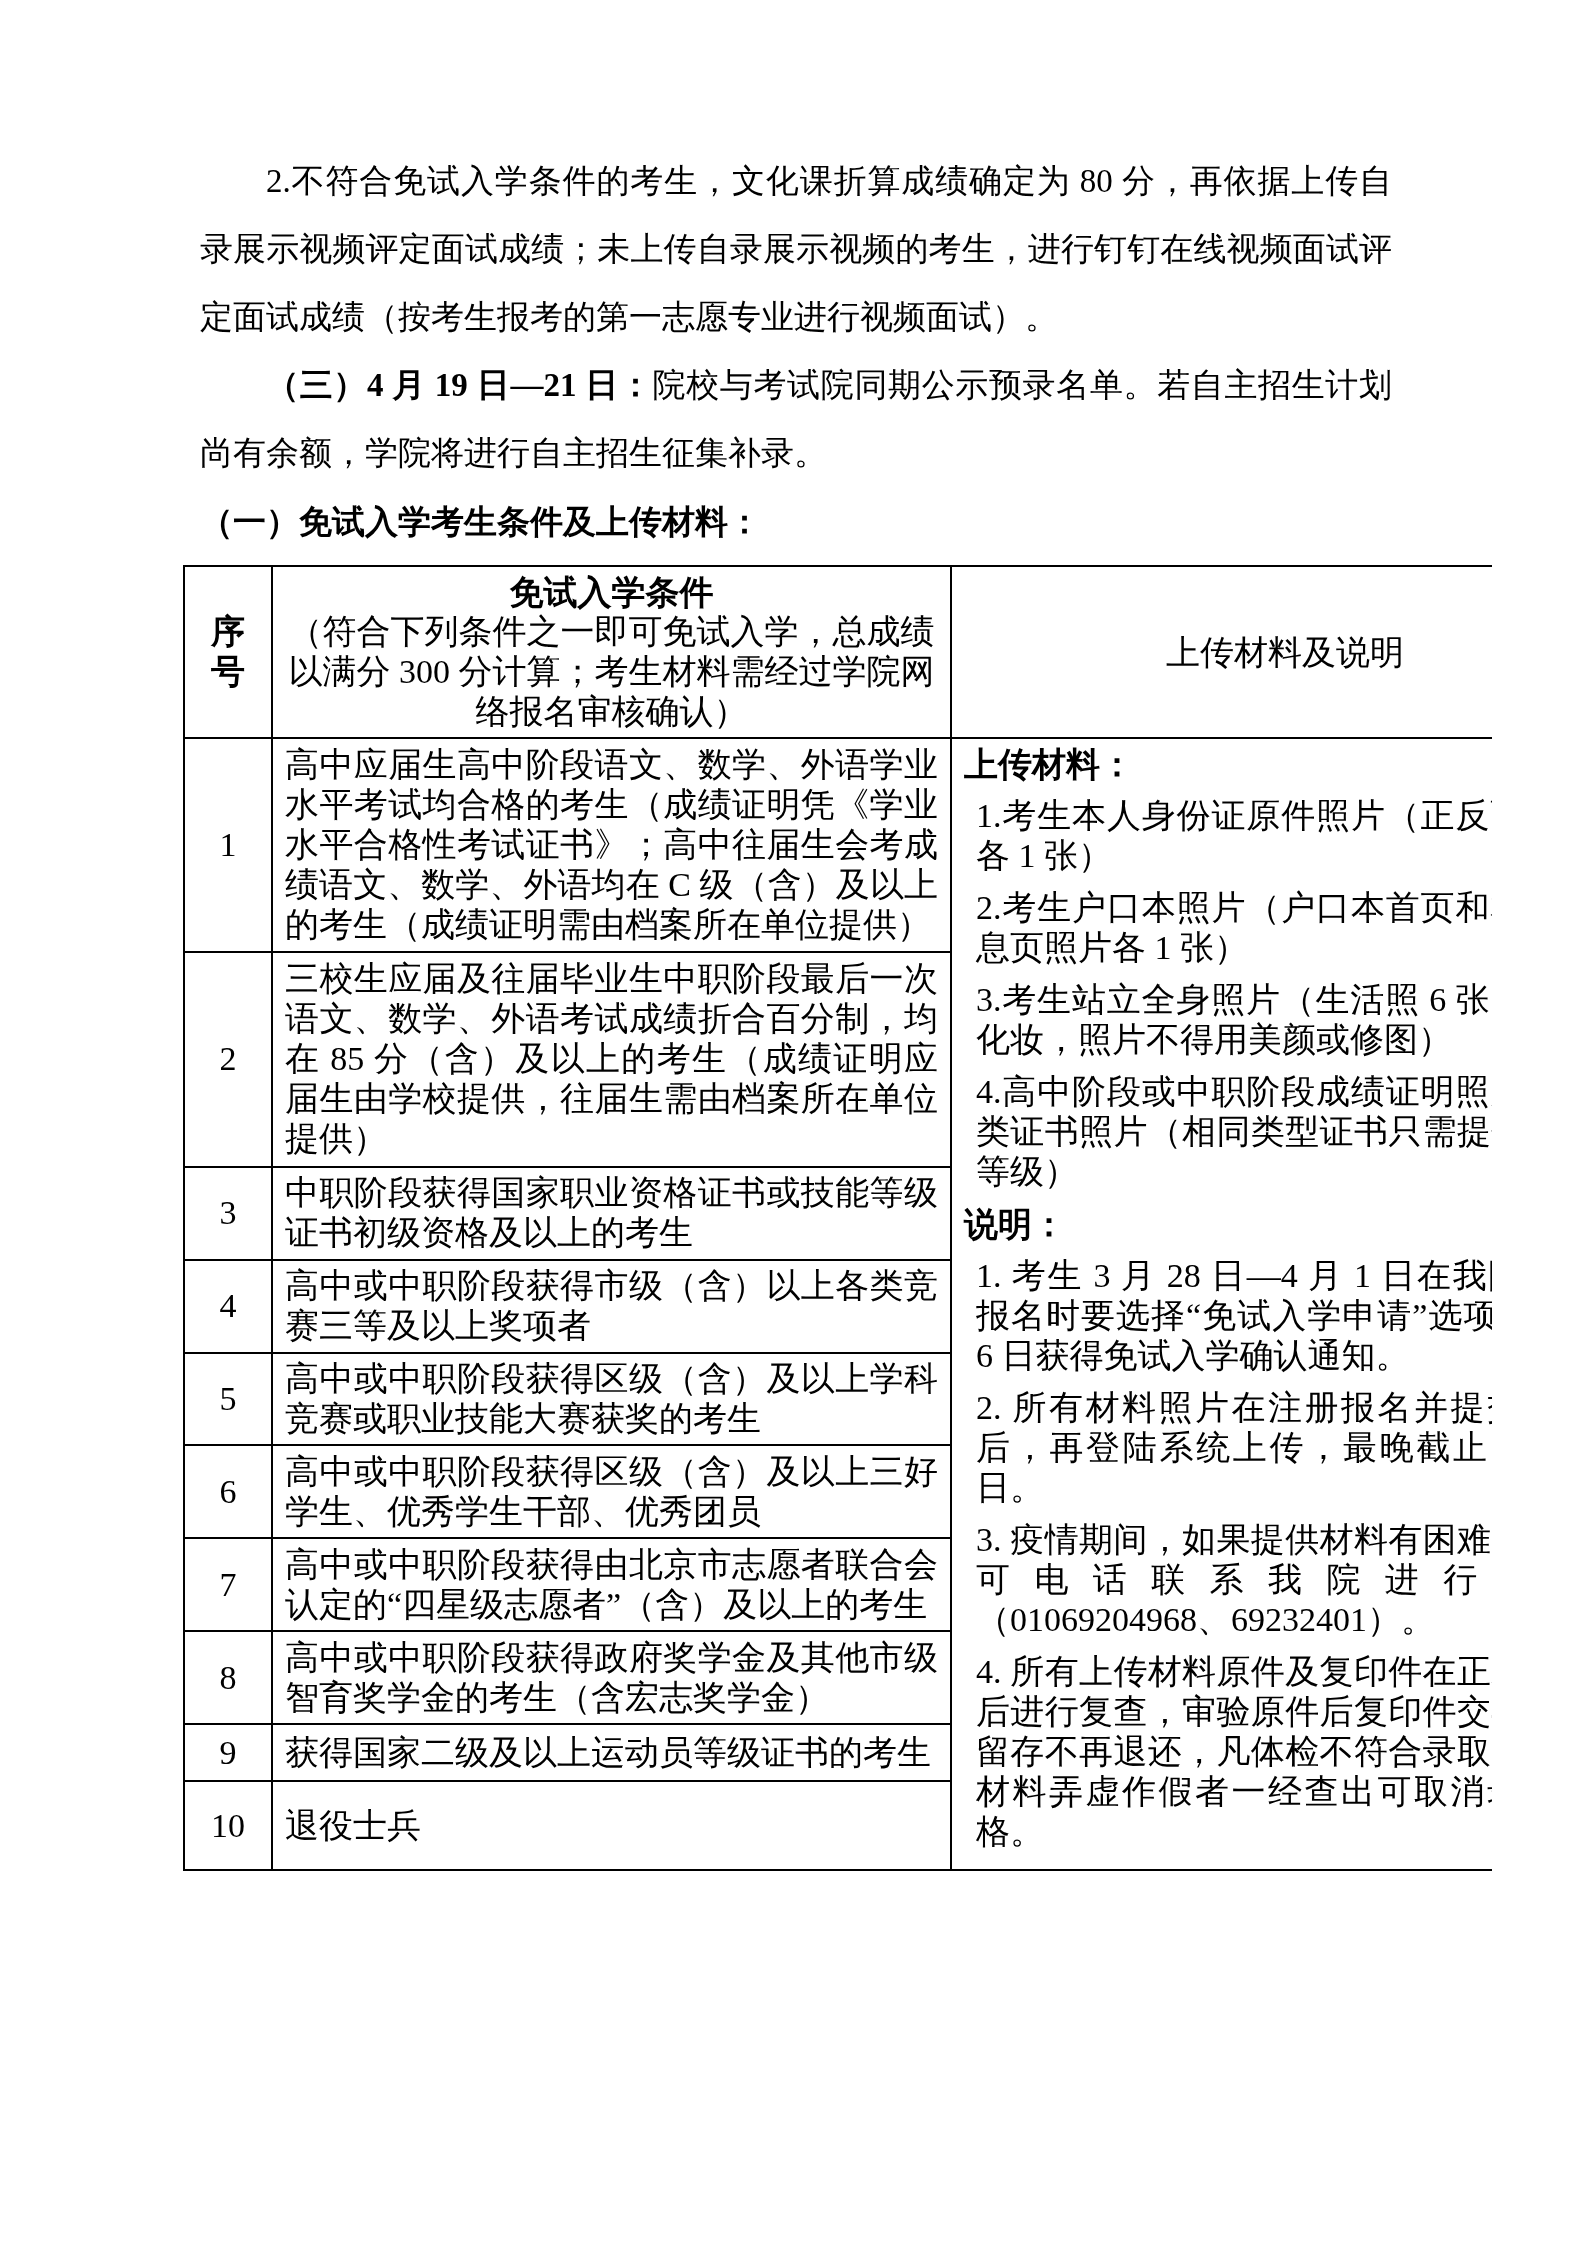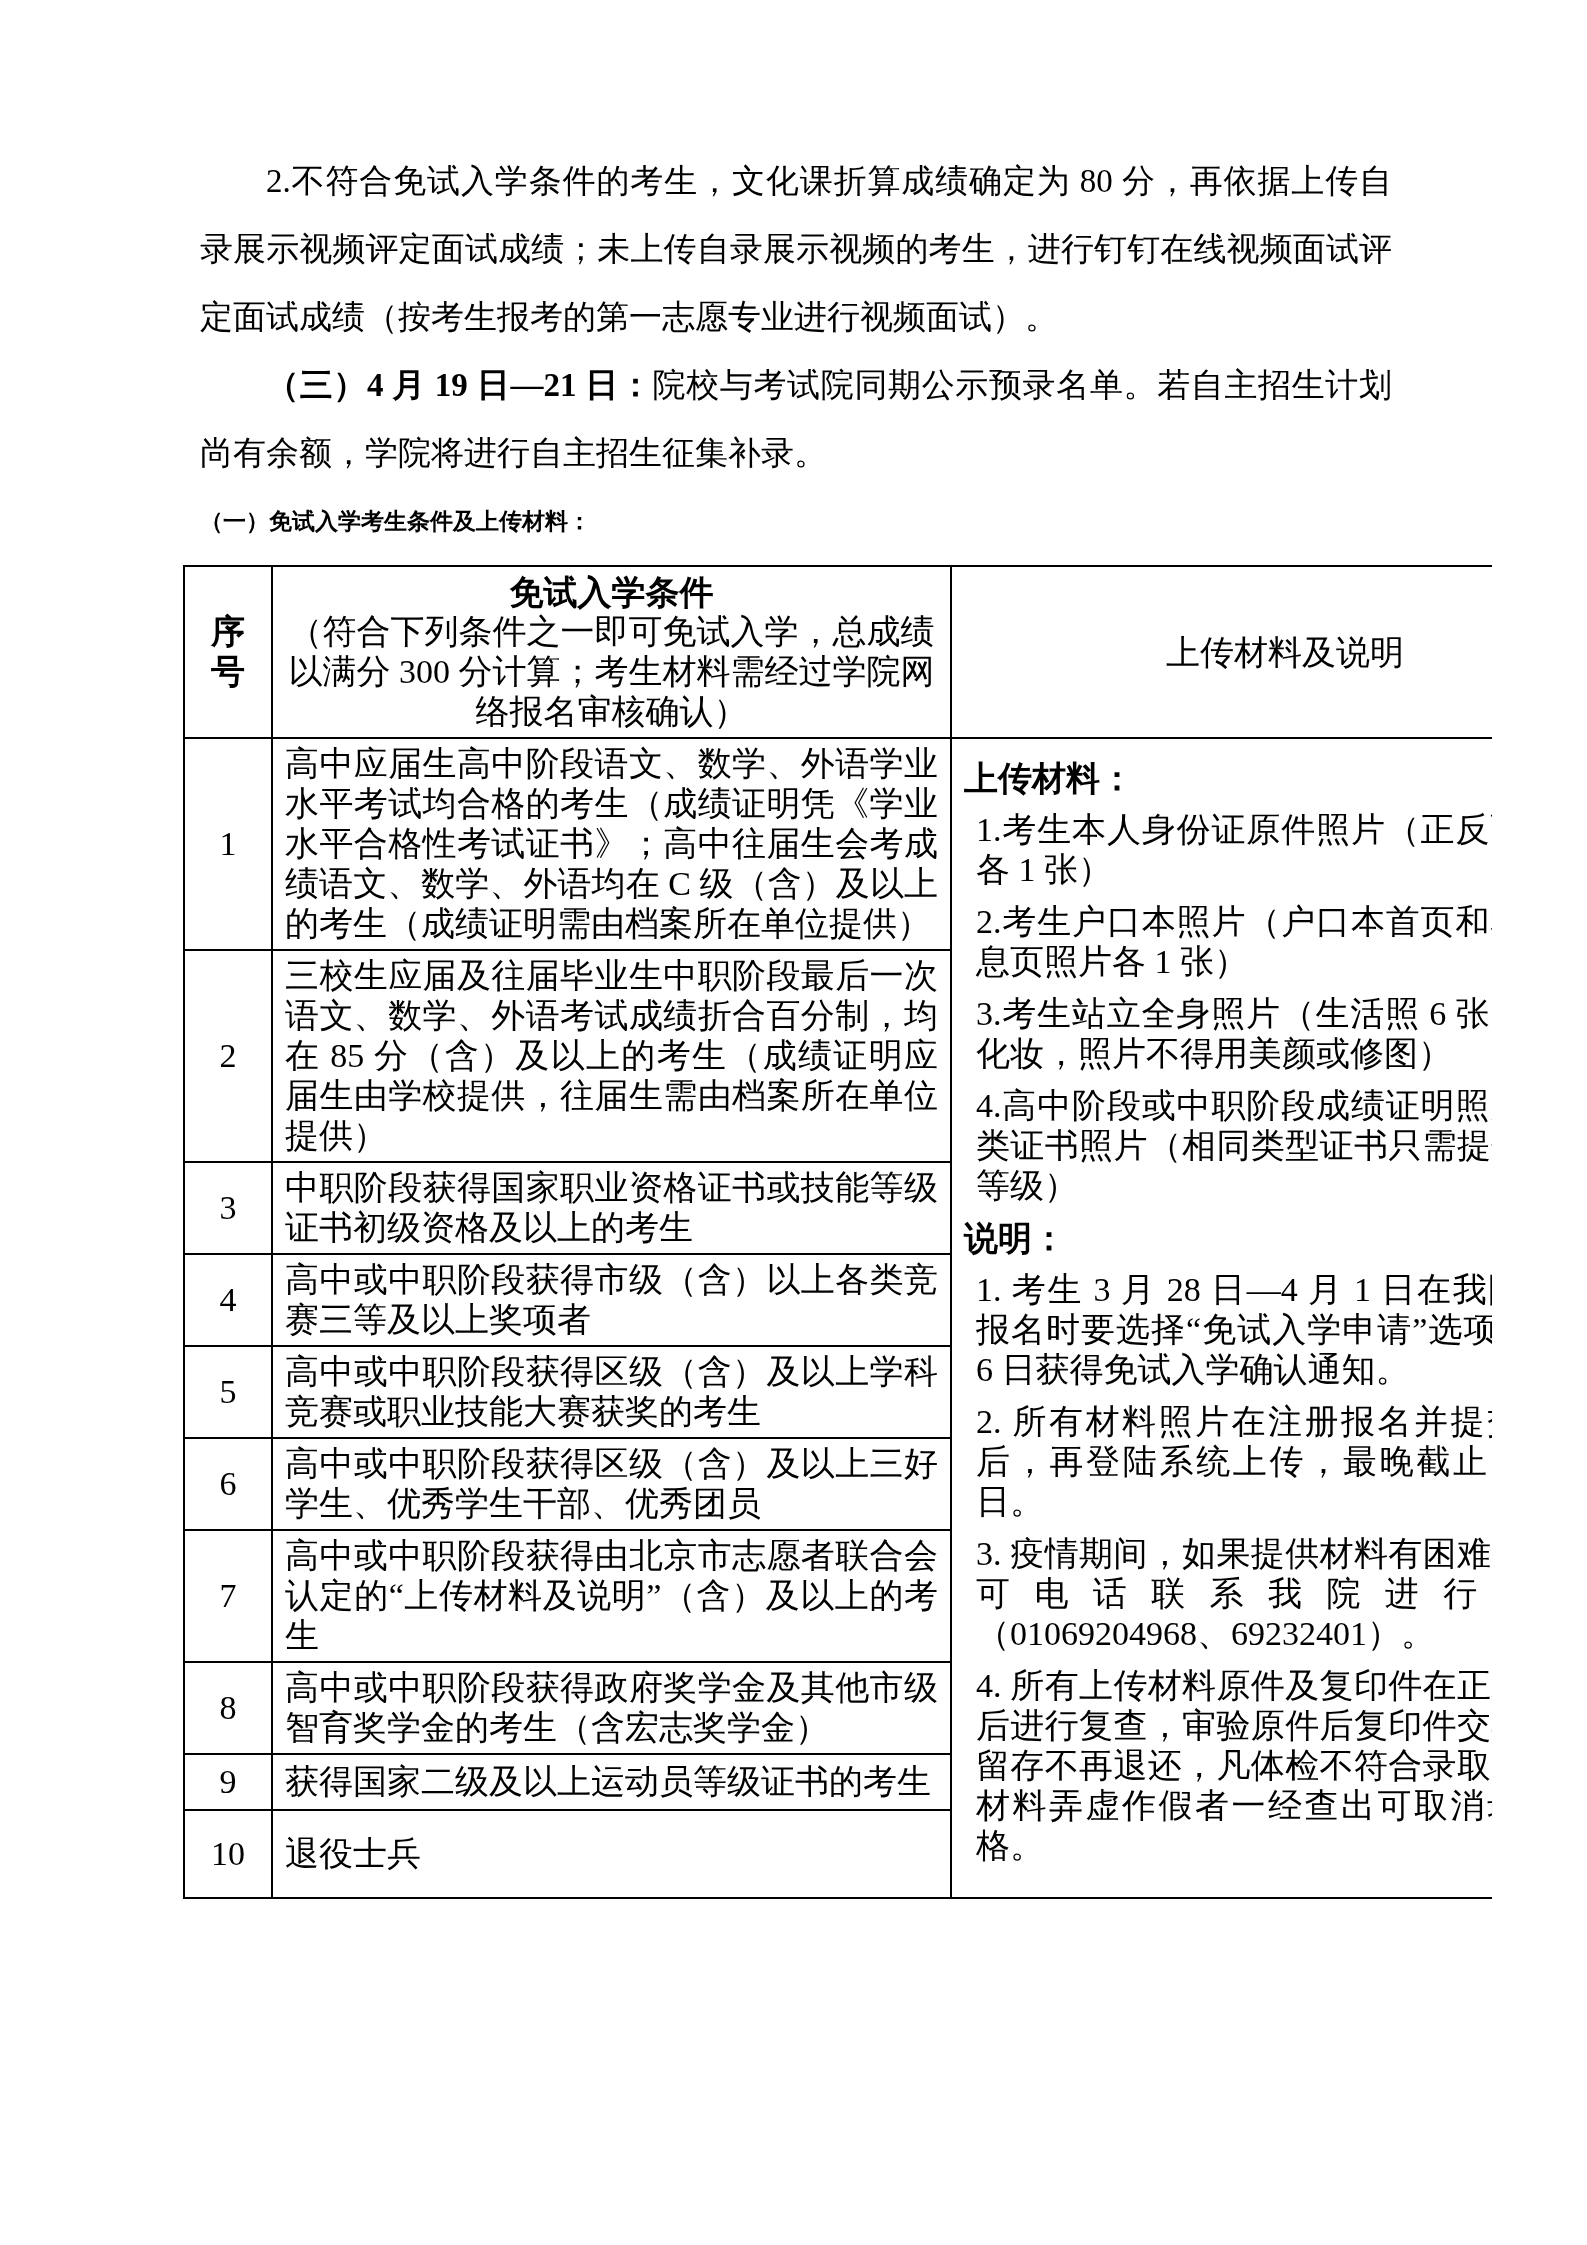--- a/index.html
+++ b/index.html
@@ -29,21 +29,21 @@
   .par .b { font-weight: bold; }
   .heading5 {
     margin: 0;
     font-size: 33px;
     line-height: 68px;
     font-weight: bold;
     text-indent: 2em;
   }
   .subheading {
     margin: 4px 0 12px 0;
-    font-size: 23px;
+    font-size: 33px;
     line-height: 62px;
     font-weight: bold;
     text-indent: 0;
   }
   table.doc {
     border-collapse: collapse;
     table-layout: fixed;
     width: 1435px;
     margin-left: -17px;
   }
@@ -160,21 +160,21 @@
       <td class="cond">高中或中职阶段获得区级（含）及以上学科竞赛或职业技能大赛获奖的考生</td>
     </tr>
 
     <tr class="h-2line">
       <td class="cell-no">6</td>
       <td class="cond">高中或中职阶段获得区级（含）及以上三好学生、优秀学生干部、优秀团员</td>
     </tr>
 
     <tr class="h-2line">
       <td class="cell-no">7</td>
-      <td class="cond">高中或中职阶段获得由北京市志愿者联合会认定的“上传材料及说明”（含）及以上的考生</td>
+      <td class="cond">高中或中职阶段获得由北京市志愿者联合会认定的“四星级志愿者”（含）及以上的考生</td>
     </tr>
 
     <tr class="h-2line">
       <td class="cell-no">8</td>
       <td class="cond">高中或中职阶段获得政府奖学金及其他市级智育奖学金的考生（含宏志奖学金）</td>
     </tr>
 
     <tr class="h-1line">
       <td class="cell-no">9</td>
       <td class="cond">获得国家二级及以上运动员等级证书的考生</td>

